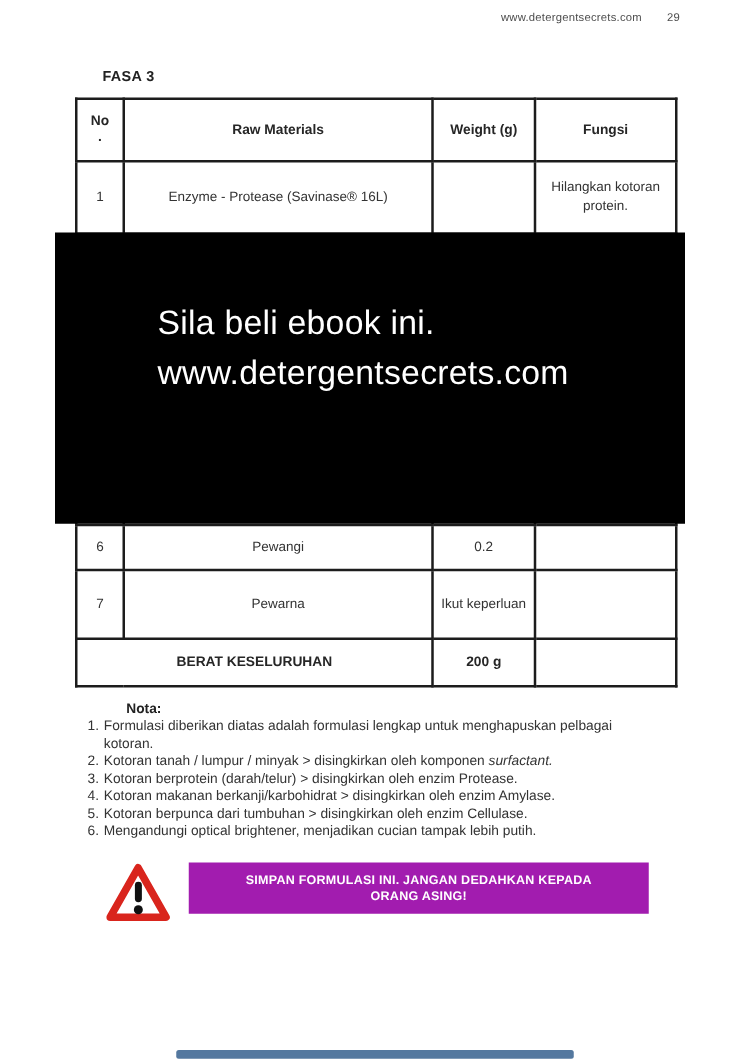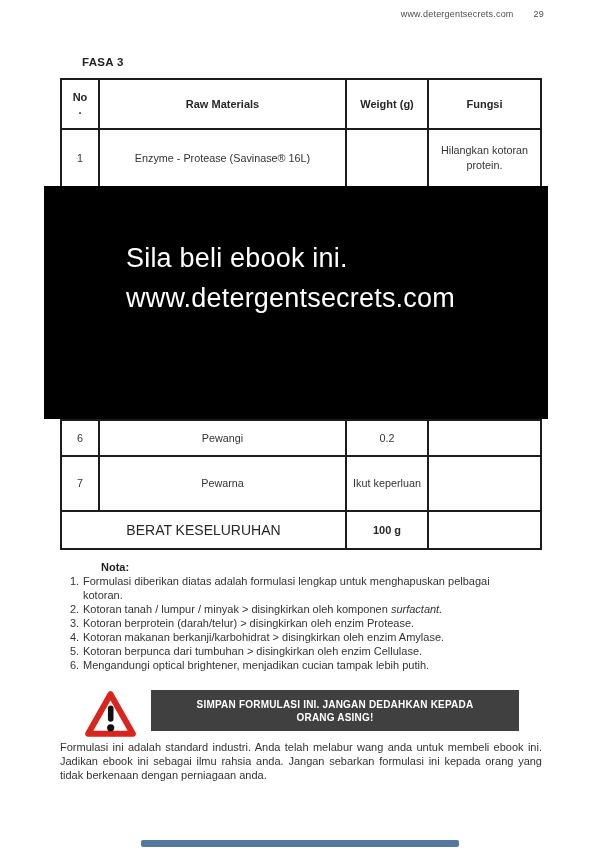--- a/index.html
+++ b/index.html
@@ -70,21 +70,21 @@
   tr.hdr { height: 50px; border-radius: 11px; }
   tr.r1 { height: 58px; }
   tr.spacer { height: 233px; }
   tr.r6 { height: 36px; }
   tr.r7 { height: 55px; }
   tr.total { height: 38px; }
   td.left { text-align: left; padding-left: 12px; }
   td.redacted { background: #000000; }
   td.fungsi-cell { padding: 2px 13px; }
   td.weight-cell { padding: 2px 13px; border-radius: 27px; }
-  td.total-label { text-align: right; font-weight: normal; padding-right: 10px; color: #262626; font-size: 14px; }
+  td.total-label { text-align: right; font-weight: bold; padding-right: 10px; color: #262626; font-size: 11px; }
   td.total-weight { font-weight: bold; color: #262626; font-size: 11px; }
   .no-hdr-line { display: block; line-height: 13px; }
 
   
   .redaction-box {
     position: absolute;
     left: 44px;
     top: 186px;
     width: 504px;
     height: 233px;
@@ -206,21 +206,21 @@
         <td></td>
       </tr>
       <tr class="r7">
         <td>7</td>
         <td class="left">Pewarna</td>
         <td class="weight-cell">Ikut keperluan</td>
         <td></td>
       </tr>
       <tr class="total">
         <td class="total-label" colspan="2">BERAT KESELURUHAN</td>
-        <td class="total-weight">100 g</td>
+        <td class="total-weight">200 g</td>
         <td></td>
       </tr>
     </tbody>
   </table>
 
   <div class="redaction-box" style="background: rgb(0, 0, 0); color: rgb(255, 255, 255);">
     <div class="rline">Sila beli ebook ini.</div>
     <div class="rline">www.detergentsecrets.com</div>
   </div>
 
@@ -253,23 +253,22 @@
   </div>
 
   <div class="warning-row">
     <div class="warning-icon">
       <svg width="55" height="50" viewBox="0 0 64 58" aria-hidden="true">
         <path d="M32 6 L58 52 L6 52 Z" fill="#ffffff" stroke="#d9251d" stroke-width="7" stroke-linejoin="round"></path>
         <rect x="29" y="19" width="6.5" height="19" rx="3.2" fill="#111111"></rect>
         <circle cx="32.2" cy="45" r="4.2" fill="#111111"></circle>
       </svg>
     </div>
-    <div class="warning-banner" id="warning-banner" style="background: #404040;">
+    <div class="warning-banner" id="warning-banner" style="background: #a21caf;">
       <span>SIMPAN FORMULASI INI. JANGAN DEDAHKAN KEPADA</span>
       <span>ORANG ASING!</span>
     </div>
   </div>
 
-  <div class="footer-par">Formulasi ini adalah standard industri. Anda telah melabur wang anda untuk membeli ebook ini. Jadikan ebook ini sebagai ilmu rahsia anda. Jangan sebarkan formulasi ini kepada orang yang tidak berkenaan dengan perniagaan anda.</div>
 
   <div class="bottom-bar" id="bottom-bar" style="background: rgb(84, 120, 159);"></div>
 
 </div>
 
 </body></html>

